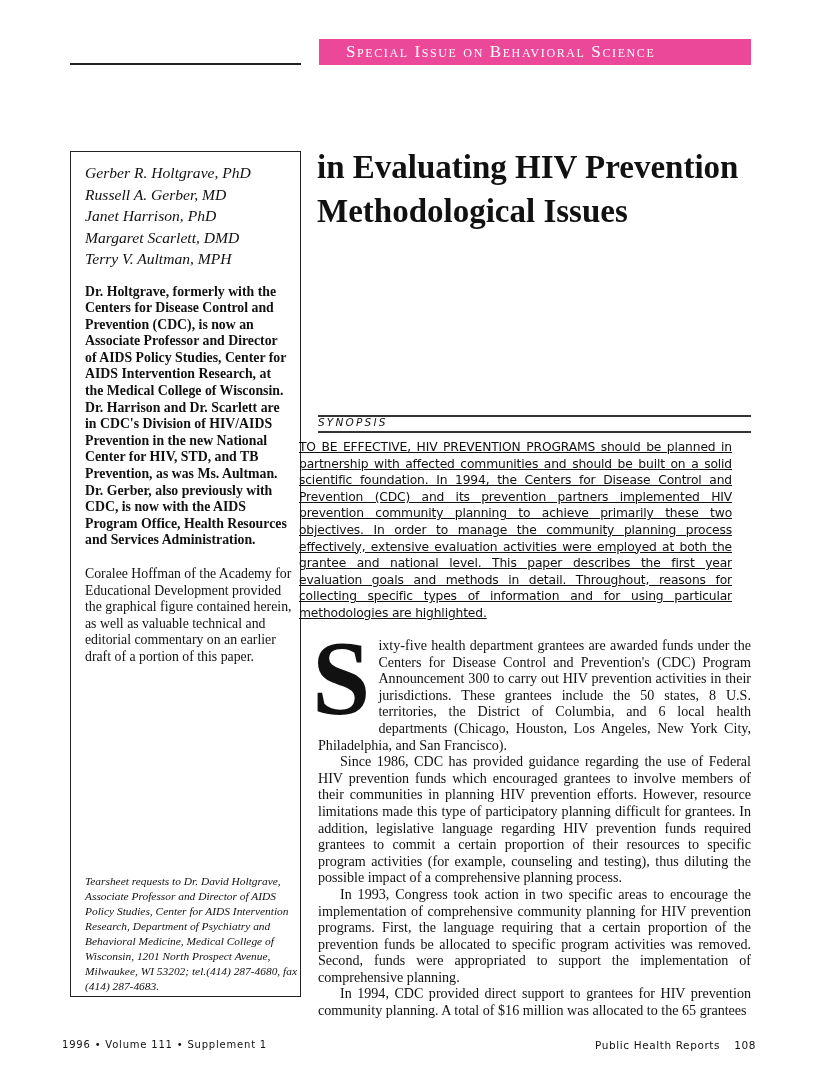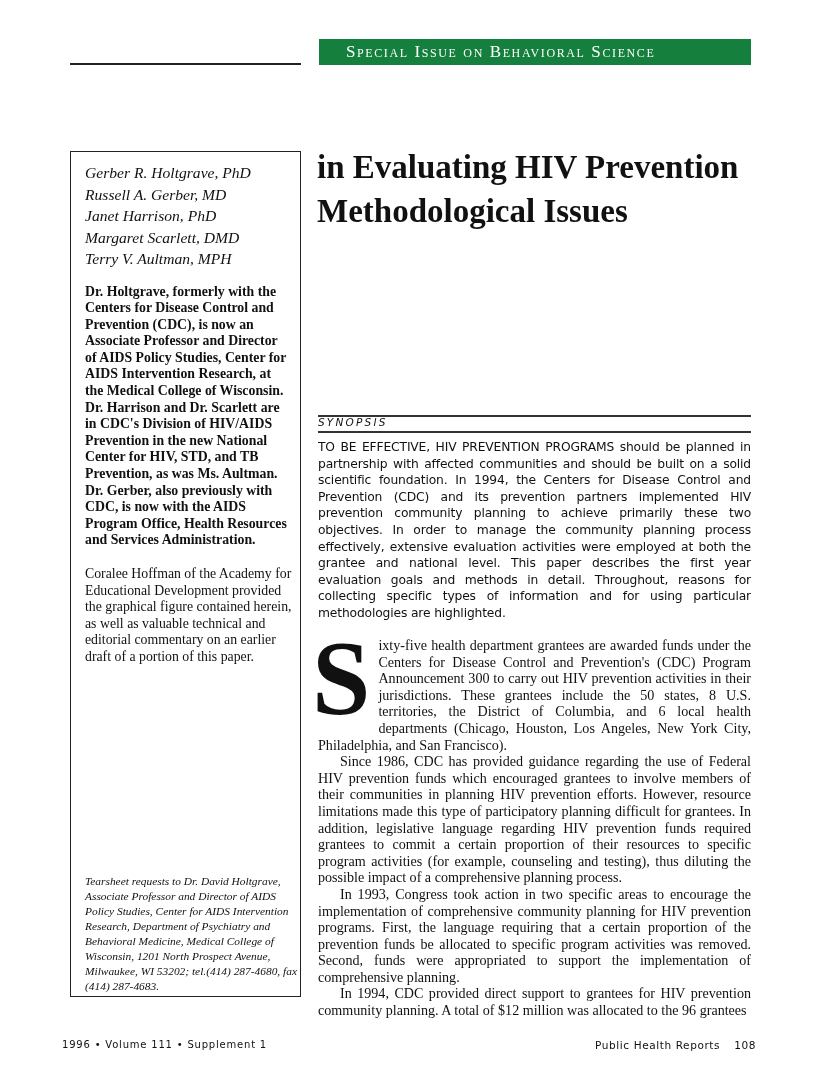--- a/index.html
+++ b/index.html
@@ -1,40 +1,40 @@
 <!DOCTYPE html>
 <html><head>
   <meta charset="utf-8">
   <style>
     * { margin: 0; padding: 0; box-sizing: border-box; }
     html, body { width: 816px; height: 1068px; background: #ffffff; }
     body { position: relative; overflow: hidden; color: #111; font-family: "Liberation Serif", serif; }
 
     .top-rule { position: absolute; left: 70px; top: 63px; width: 231px; height: 2px; background: #222; }
-    .banner { position: absolute; left: 319px; top: 39px; width: 432px; height: 26px; background: #15803d;
+    .banner { position: absolute; left: 319px; top: 39px; width: 432px; height: 26px; background: #ec4899;
       color: #fff; font-family: "Liberation Serif", serif; font-variant: small-caps; font-size: 17px;
       letter-spacing: 1.6px; line-height: 26px; padding-left: 27px; white-space: nowrap; }
 
     .sidebar-box { position: absolute; left: 70px; top: 151px; width: 231px; height: 846px;
       border: 1.5px solid #222; padding: 10px 0 0 14px; }
     .authors { font-family: "Liberation Serif", serif; font-style: italic; font-size: 15.6px; line-height: 21.5px; color: #111; }
     .affil { margin-top: 14px; font-size: 13.8px; line-height: 16.6px; color: #111; width: 205px; font-weight: bold; }
     .ack { margin-top: 17px; font-size: 13.8px; line-height: 16.6px; color: #111; width: 210px; }
     .tearsheet { position: absolute; left: 14px; top: 722px; width: 212px; font-style: italic;
       font-size: 11.4px; line-height: 15px; color: #111; }
 
     .title { position: absolute; left: 317px; top: 145px; width: 450px; font-family: "Liberation Serif", serif;
       font-size: 33px; line-height: 44px; color: #111; }
 
     .syn-rule-top { position: absolute; left: 318px; top: 415px; width: 433px; height: 1.5px; background: #333; }
     .syn-label { position: absolute; left: 318px; top: 416px; font-family: "DejaVu Sans", sans-serif;
       font-style: italic; font-size: 10.5px; letter-spacing: 2.2px; color: #111; }
     .syn-rule-bot { position: absolute; left: 318px; top: 431px; width: 433px; height: 1.5px; background: #333; }
-    .synopsis { position: absolute; left: 318px; top: 439px; width: 433px; font-family: "DejaVu Sans", sans-serif;
-      font-size: 12.3px; line-height: 16.6px; text-align: justify; color: #111; letter-spacing: -0.15px; }
+    .synopsis { position: absolute; left: 299px; top: 439px; width: 433px; font-family: "DejaVu Sans", sans-serif;
+      font-size: 12.3px; line-height: 16.6px; text-align: justify; color: #111; letter-spacing: -0.15px; text-decoration: underline; }
 
     .body-text { position: absolute; left: 318px; top: 637px; width: 433px; font-family: "Liberation Serif", serif;
       font-size: 14.1px; line-height: 16.6px; text-align: justify; color: #111; }
     .body-text p { text-indent: 22px; }
     .body-text p.first { text-indent: 0; }
     .dropcap { float: left; font-size: 105px; line-height: 80px; height: 84px; margin: 2px 8px 0 -6px;
       font-family: "Liberation Serif", serif; font-weight: bold; }
 
     .footer-left { position: absolute; left: 62px; top: 1039px; font-family: "DejaVu Sans", sans-serif;
       font-size: 10px; letter-spacing: 0.8px; color: #111; }
@@ -68,17 +68,17 @@
 
 <div class="syn-rule-top"></div>
 <div class="syn-label">SYNOPSIS</div>
 <div class="syn-rule-bot"></div>
 <p class="synopsis"><span>TO BE EFFECTIVE, HIV PREVENTION PROGRAMS</span><span> should be planned in partnership with affected communities and should be built on a solid scientific foundation. In 1994, the Centers for Disease Control and Prevention (CDC) and its prevention partners implemented HIV prevention community planning to achieve primarily these two objectives. In order to manage the community planning process effectively, extensive evaluation activities were employed at both the grantee and national level. This paper describes the first year evaluation goals and methods in detail. Throughout, reasons for collecting specific types of information and for using particular methodologies are highlighted.</span></p>
 
 <div class="body-text">
   <p class="first"><span class="dropcap">S</span><span>ixty-five health department grantees are awarded funds under the Centers for Disease Control and Prevention's (CDC) Program Announcement 300 to carry out HIV prevention activities in their jurisdictions. These grantees include the 50 states, 8 U.S. territories, the District of Columbia, and 6 local health departments (Chicago, Houston, Los Angeles, New York City, Philadelphia, and San Francisco).</span></p>
   <p>Since 1986, CDC has provided guidance regarding the use of Federal HIV prevention funds which encouraged grantees to involve members of their communities in planning HIV prevention efforts. However, resource limitations made this type of participatory planning difficult for grantees. In addition, legislative language regarding HIV prevention funds required grantees to commit a certain proportion of their resources to specific program activities (for example, counseling and testing), thus diluting the possible impact of a comprehensive planning process.</p>
   <p>In 1993, Congress took action in two specific areas to encourage the implementation of comprehensive community planning for HIV prevention programs. First, the language requiring that a certain proportion of the prevention funds be allocated to specific program activities was removed. Second, funds were appropriated to support the implementation of comprehensive planning.</p>
-  <p>In 1994, CDC provided direct support to grantees for HIV prevention community planning. A total of $12 million was allocated to the 96 grantees</p>
+  <p>In 1994, CDC provided direct support to grantees for HIV prevention community planning. A total of $16 million was allocated to the 65 grantees</p>
 </div>
 
 <div class="footer-left">1996 • Volume 111 • Supplement 1</div>
 <div class="footer-right"><span>Public Health Reports</span><span class="pg">108</span></div>
 
 </body></html>

